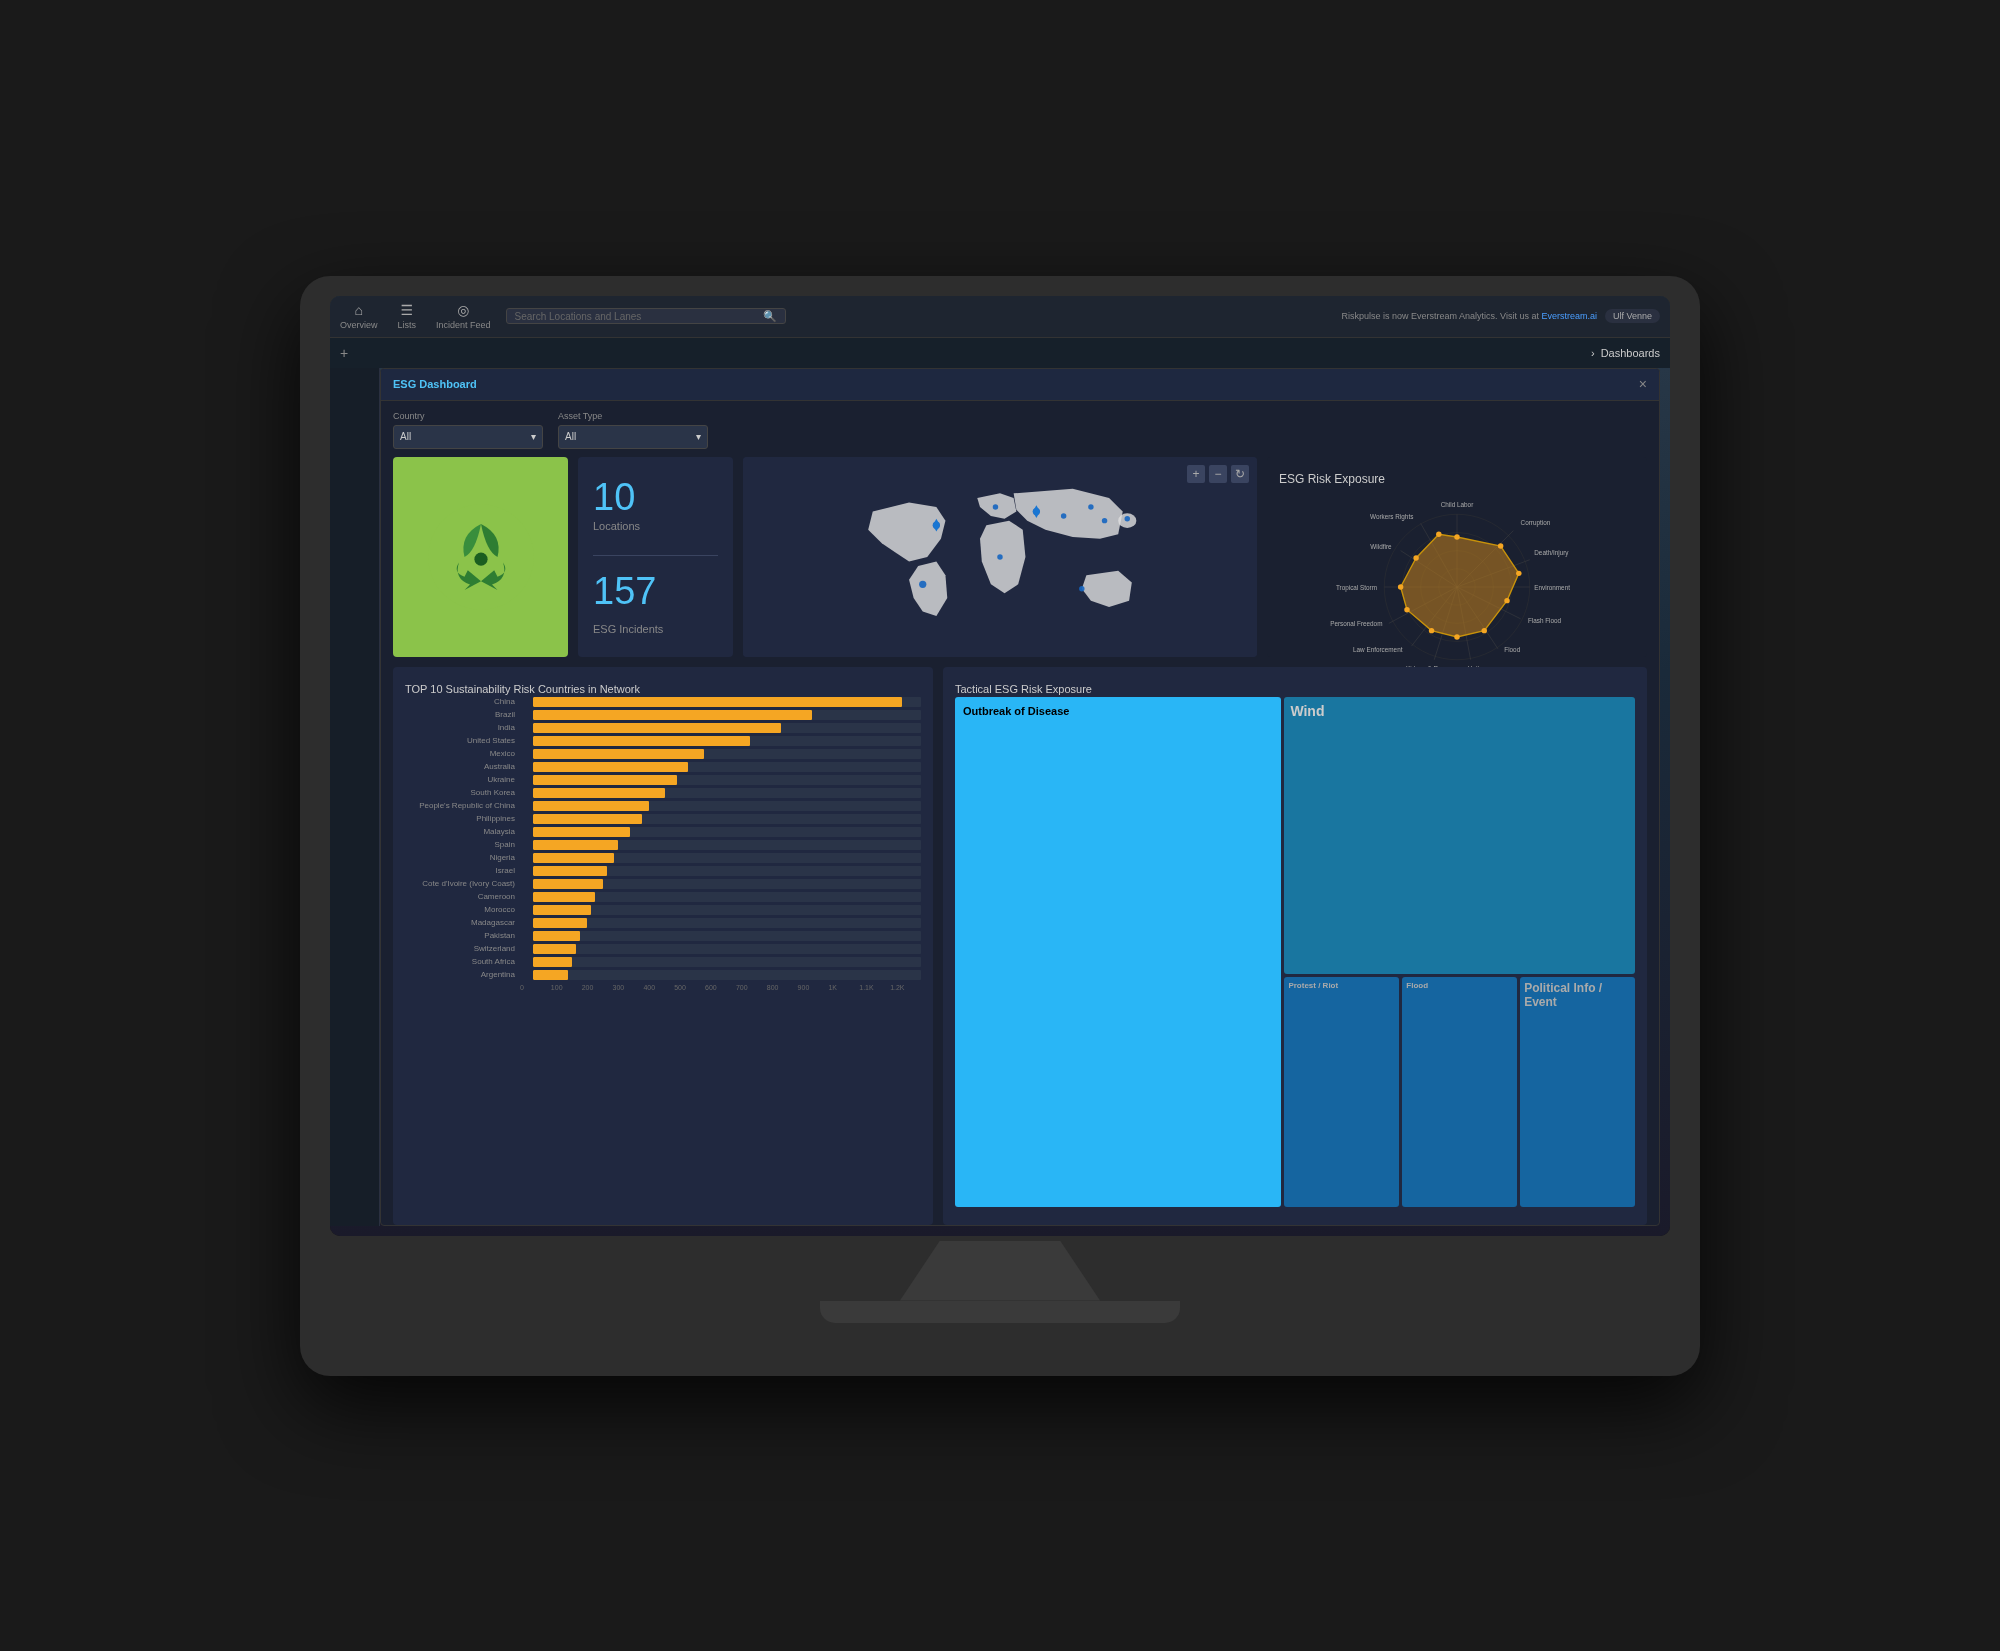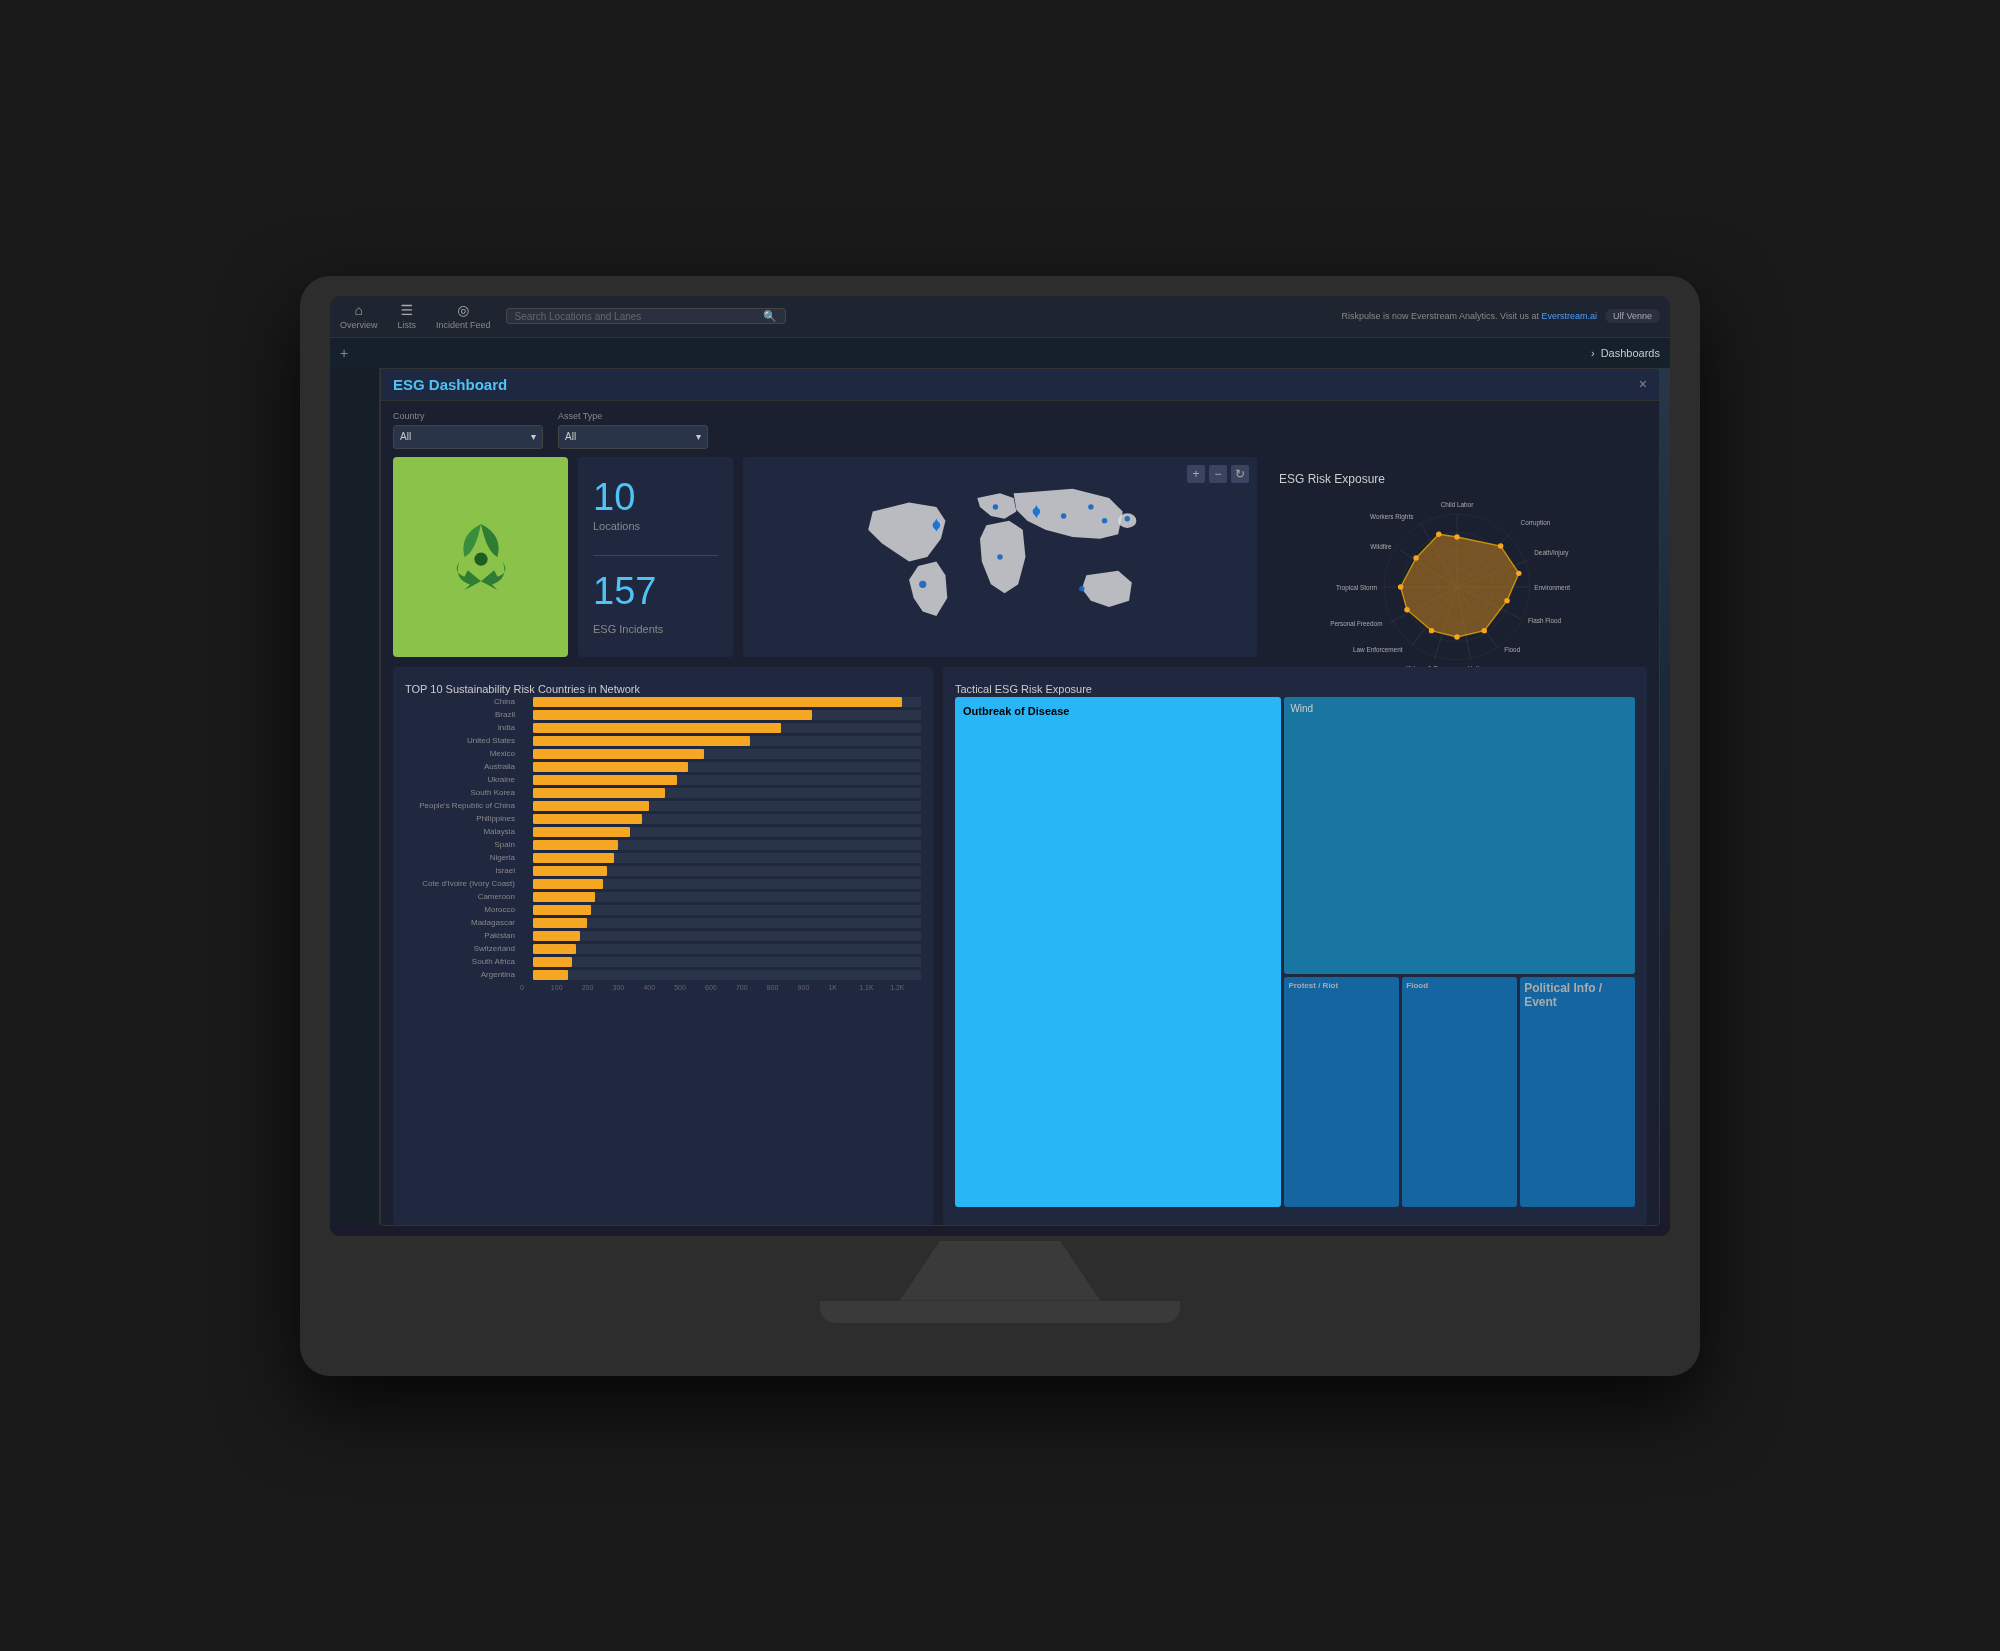--- a/index.html
+++ b/index.html
@@ -189,21 +189,21 @@
     .panel-header {
       height: 32px;
       background: #1e2840;
       display: flex;
       align-items: center;
       padding: 0 12px;
       border-bottom: 1px solid #333;
     }
 
     .panel-title {
-      font-size: 15px;
+      font-size: 11px;
       color: #4fc3f7;
       font-weight: bold;
     }
 
     .panel-close {
       margin-left: auto;
       color: #888;
       font-size: 14px;
       cursor: pointer;
     }
@@ -814,21 +814,21 @@
             <div class="treemap-card">
               <span class="chart-title">Tactical ESG Risk Exposure</span>
               <div style="display:flex; gap:3px; height:calc(100% - 24px);">
 
                 <div style="flex:0 0 48%; background:#29b6f6; border-radius:3px; padding:8px; font-size:11px; font-weight:bold; color:#000; display:flex; align-items:flex-start;">
                   <span>Outbreak of Disease</span>
                 </div>
 
                 <div style="flex:1; display:flex; flex-direction:column; gap:3px;">
 
-                  <div style="flex:1; background:#1976a0; border-radius:3px; padding:6px; font-size:10px; font-weight:normal; color:#ccc;">
+                  <div style="flex:1; background:#1976a0; border-radius:3px; padding:6px; font-size:14px; font-weight:bold; color:#ccc;">
                     <span>Wind</span>
                   </div>
 
                   <div style="flex:0 0 45%; display:flex; gap:3px;">
                     <div style="flex:1; background:#1565a0; border-radius:3px; padding:4px; font-size:8px; font-weight:bold; color:#aaa;">
                       <span>Protest / Riot</span>
                     </div>
                     <div style="flex:1; background:#1565a0; border-radius:3px; padding:4px; font-size:8px; font-weight:bold; color:#aaa;">
                       <span>Flood</span>
                     </div>

